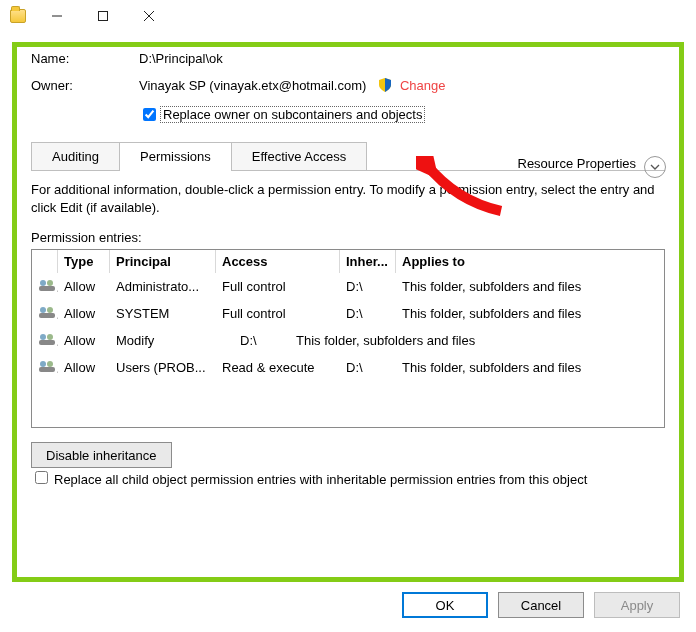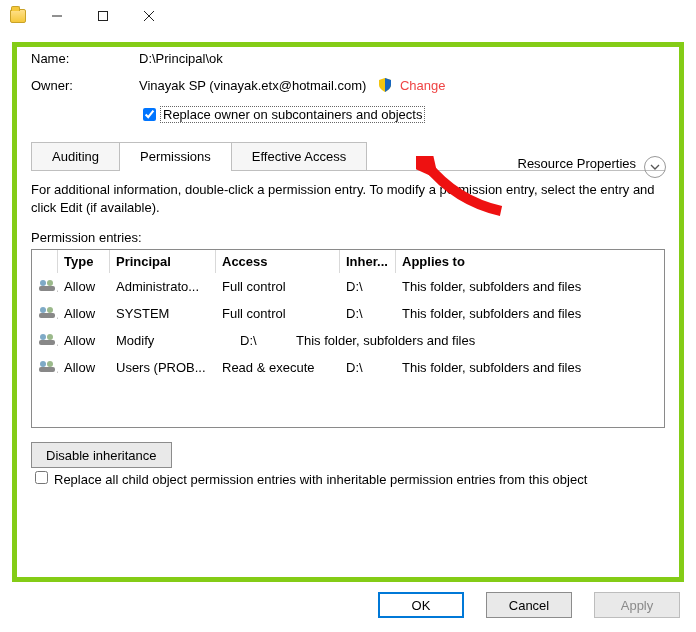--- a/index.html
+++ b/index.html
@@ -36,21 +36,21 @@
 .tbody .tr { display:flex; align-items:center; padding:2px 0; }
 .tbody .td { padding:3px 6px; overflow:hidden; white-space:nowrap; text-overflow:ellipsis; }
 .c-icon { width:26px; } .c-type { width:52px; } .c-prin { width:106px; } .c-acc { width:124px; } .c-inh { width:56px; } .c-app { flex:1; }
 .usericon { width:18px; height:14px; display:inline-block; }
 .btnrow { display:flex; gap:10px; margin-top:14px; }
 .btn { min-width:80px; height:26px; border:1px solid #8c8c8c; background:#e9e9e9; display:flex; align-items:center; justify-content:center; padding:0 14px; }
 .btn.dis { color:#8a8a8a; border-color:#bdbdbd; }
 .btn u { text-decoration:underline; }
 .replace-all { display:flex; align-items:flex-end; }
 .replace-all input { margin-right:6px; }
-.dlgbtns { display:flex; gap:22px; justify-content:flex-end; padding:10px 16px 14px 0; }
+.dlgbtns { display:flex; gap:10px; justify-content:flex-end; padding:10px 16px 14px 0; }
 .dlgbtns .btn { min-width:86px; }
 .dlgbtns .btn.primary { border:2px solid #0078d7; background:#fff; }
 .arrow { position:absolute; left:416px; top:156px; pointer-events:none; }
 </style>
 </head>
 <body>
 
 <div class="window">
   <div class="titlebar">
     <span class="folder-icon"></span>

